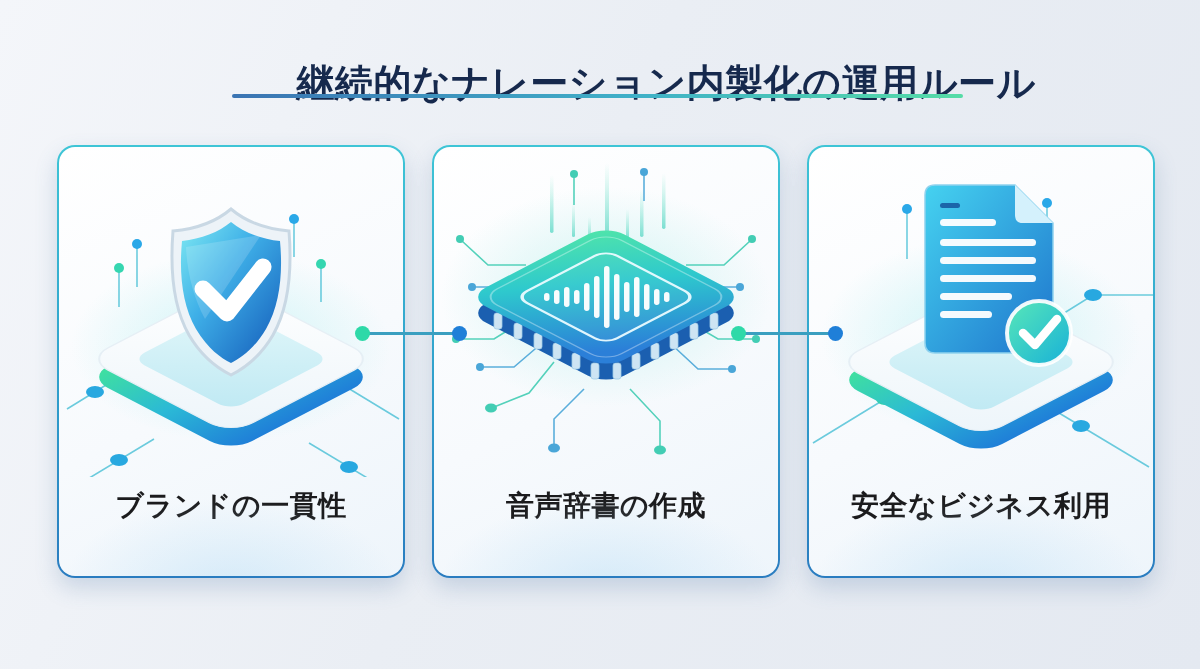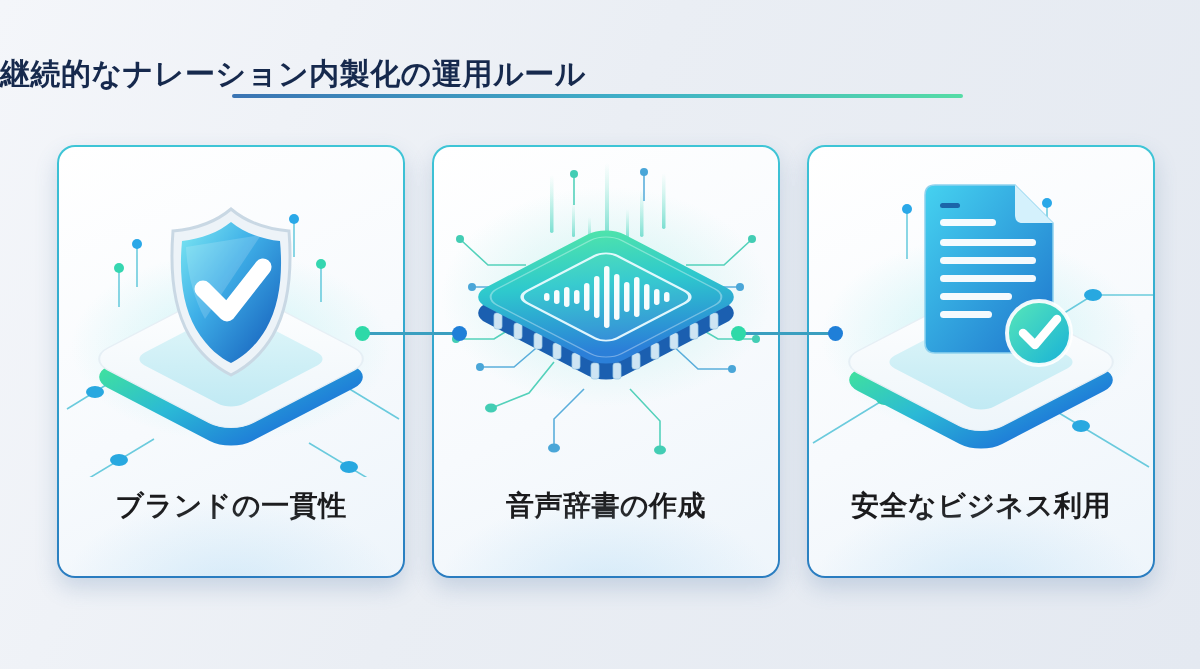--- a/index.html
+++ b/index.html
@@ -8,21 +8,21 @@
     font-family:"Liberation Sans","DejaVu Sans",sans-serif;
     background:#e9edf3;
   }
   .stage{
     position:relative;width:1200px;height:669px;overflow:hidden;
     background:linear-gradient(115deg,#f4f6fa 0%,#eaeef4 45%,#e4e9f1 100%);
   }
   
   .page-title{
     position:absolute;top:36px;left:0;width:1036px;
-    text-align:left;font-size:30px;font-weight:800;
+    text-align:right;font-size:38px;font-weight:800;
     color:#16294d;letter-spacing:.5px;line-height:1.2;
   }
   .title-underline{
     position:absolute;top:94px;left:232px;width:731px;height:4px;border-radius:2px;
     background:linear-gradient(90deg,#3b74b3 0%,#3fb0c8 55%,#55dca6 100%);
   }
   
   .cards{
     position:absolute;top:145px;left:57px;width:1086px;height:433px;
     display:flex;gap:27px;

